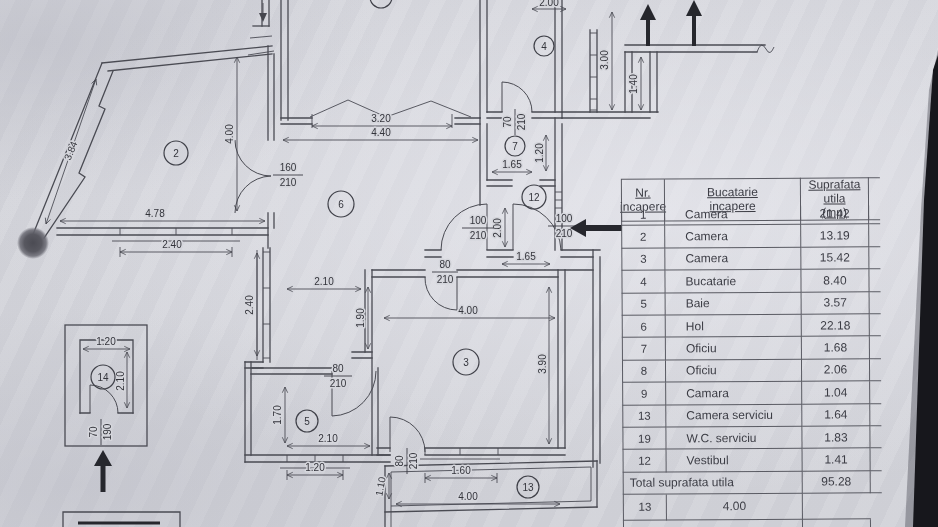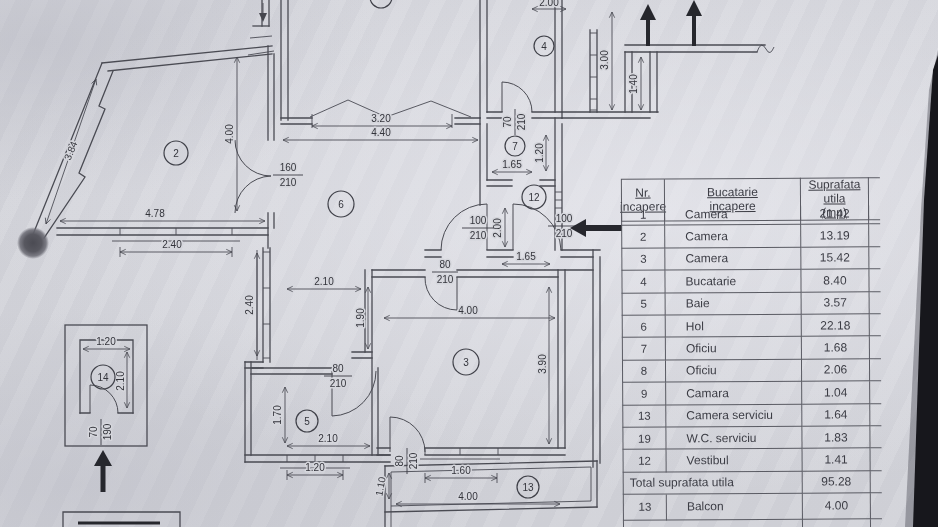--- a/index.html
+++ b/index.html
@@ -408,21 +408,20 @@
       <div class="tc area">1.41</div>
       <div class="tc stub"></div>
     </div>
     <div class="trow span" style="height: 22px;">
       <div class="tc lbl">Total suprafata utila</div>
       <div class="tc area">95.28</div>
       <div class="tc stub"></div>
     </div>
     <div class="trow " style="height: 26px;">
       <div class="tc ">13</div>
-      <div class="tc name">Balcon</div>
       <div class="tc area">4.00</div>
       <div class="tc stub"></div>
     </div>
     <div class="trow span" style="height: 30px;">
       <div class="tc lbl">Total</div>
       <div class="tc area"></div>
       <div class="tc stub"></div>
     </div>
   </div>
 

